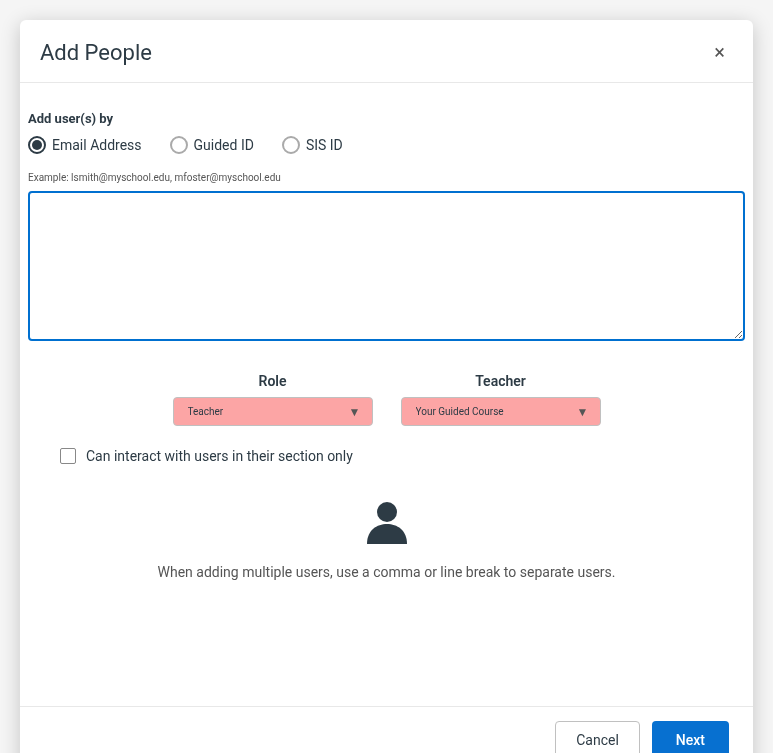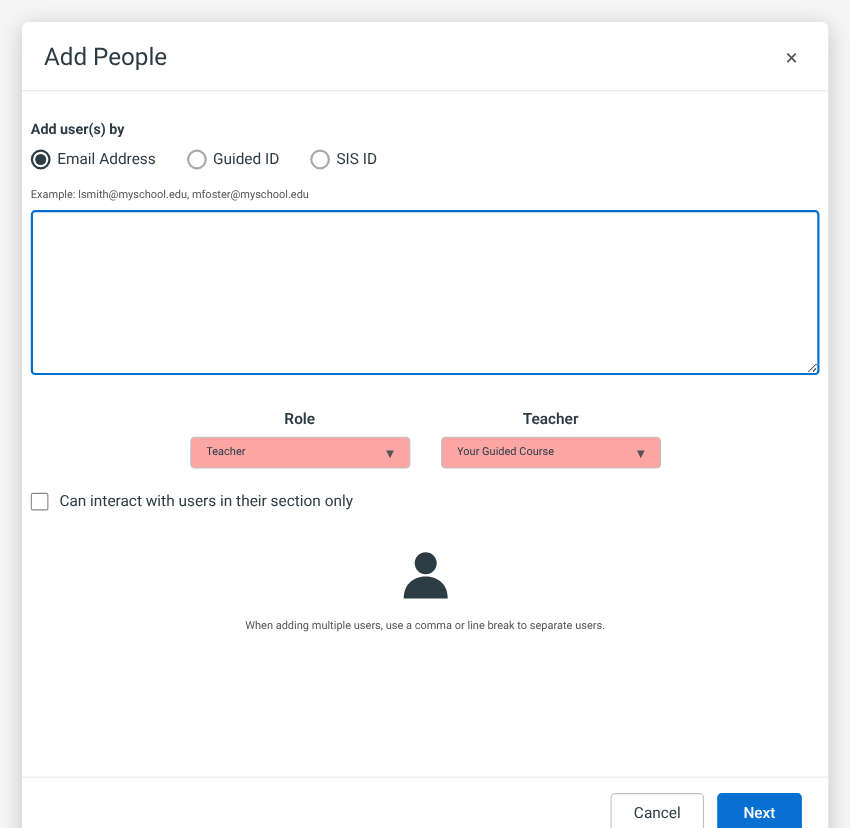--- a/index.html
+++ b/index.html
@@ -174,20 +174,21 @@
       pointer-events: none;
       color: #555;
       font-size: 12px;
     }
 
     .checkbox-row {
       display: flex;
       align-items: center;
       gap: 10px;
       margin-top: 22px;
+      margin-left: 32px;
     }
 
     .checkbox-input {
       width: 16px;
       height: 16px;
       border: 1px solid #888;
       border-radius: 2px;
       appearance: none;
       -webkit-appearance: none;
       cursor: pointer;
@@ -215,21 +216,21 @@
 
     .user-icon {
       width: 60px;
       height: 60px;
       display: flex;
       align-items: center;
       justify-content: center;
     }
 
     .info-text {
-      font-size: 10px;
+      font-size: 14px;
       color: #555;
       text-align: left;
     }
 
     .modal-footer {
       border-top: 1px solid #e8e8e8;
       padding: 14px 24px;
       display: flex;
       justify-content: flex-end;
       gap: 12px;

